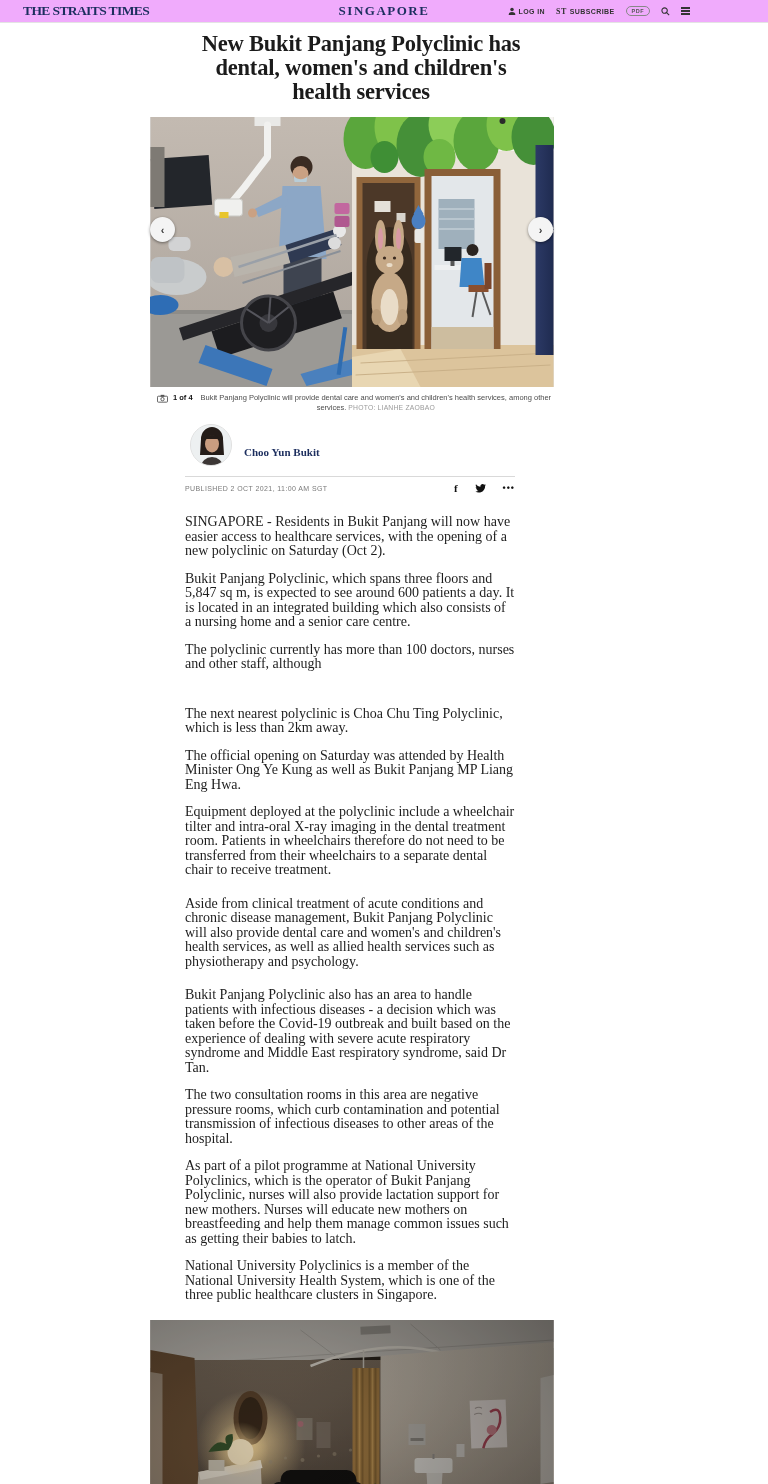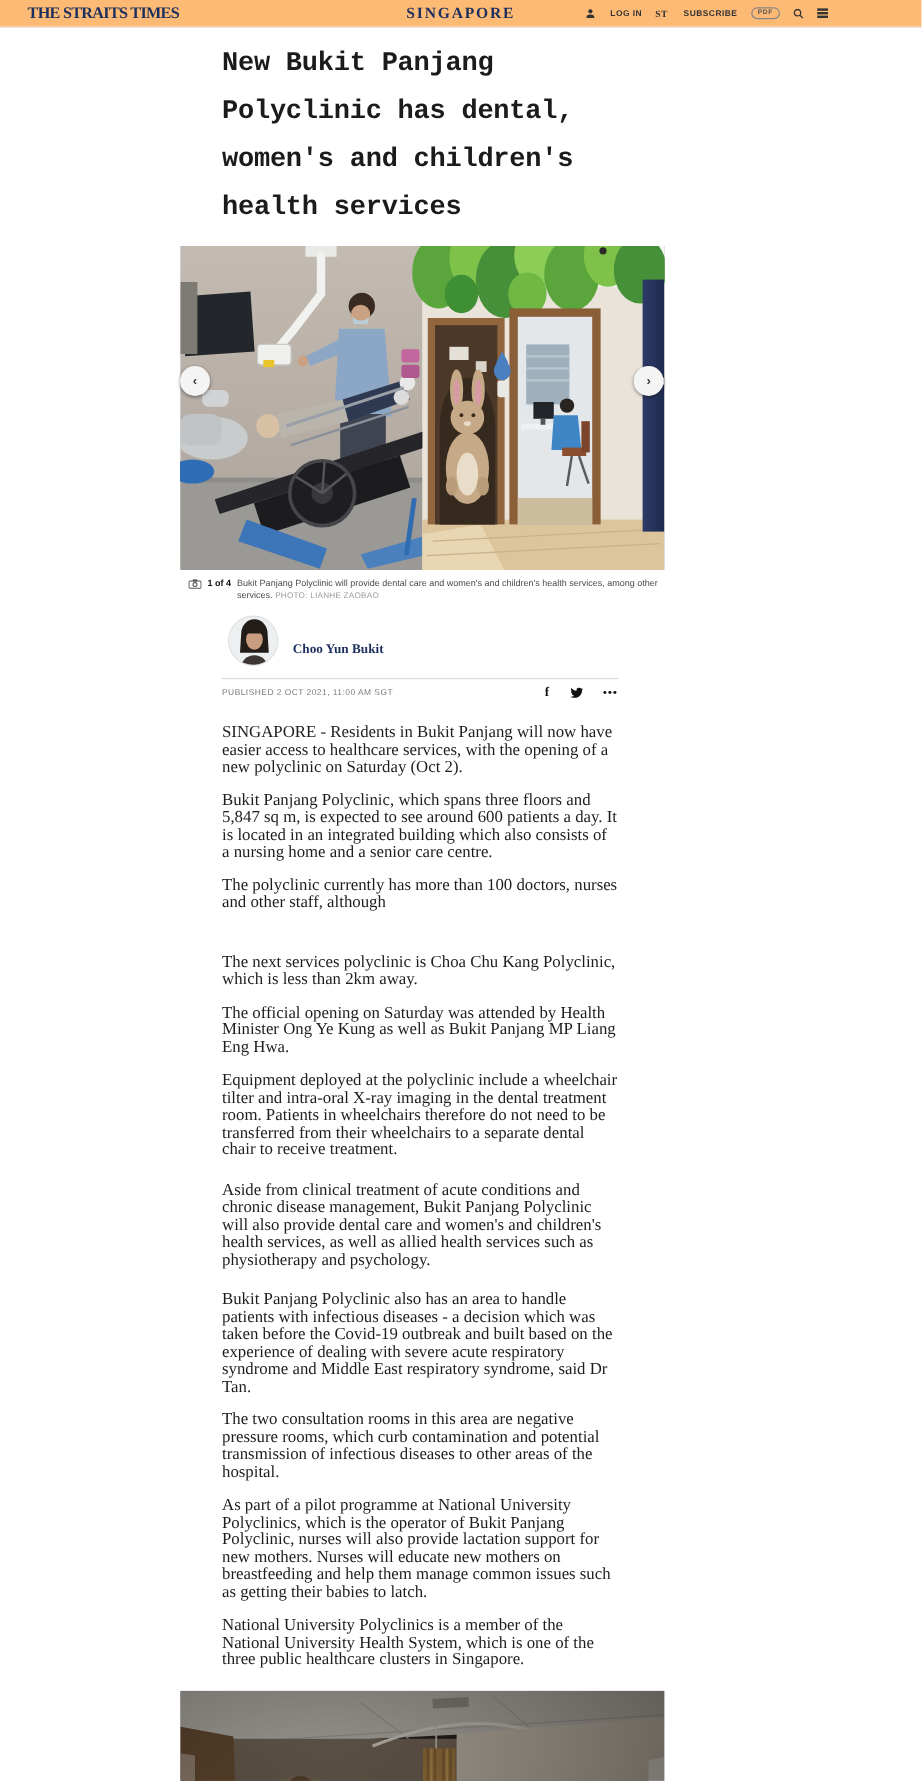--- a/index.html
+++ b/index.html
@@ -3,66 +3,66 @@
 <meta charset="utf-8">
 <style>
   * { margin:0; padding:0; box-sizing:border-box; }
   html,body { background:#fff; }
   body {
     width:768px; height:1484px; overflow:hidden; position:relative;
     font-family:"Liberation Sans", sans-serif; color:#1d1d1d;
   }
   
   .site-header {
-    height:23px; border-bottom:1px solid #e4e4e4; background:#fdba74;
+    height:23px; border-bottom:1px solid #e4e4e4; background:#f0abfc;
     display:flex; align-items:center; position:relative; padding:0 14px;
   }
   .brand {
     font-family:"Liberation Serif", serif; font-weight:bold; font-size:13.5px;
     letter-spacing:-0.6px; color:#1c2e5e; margin-left:9px; white-space:nowrap;
   }
   .section-title {
     position:absolute; left:0; right:0; text-align:center;
     font-family:"Liberation Serif", serif; font-weight:bold; font-size:13px;
     letter-spacing:1.5px; color:#1c2e5e;
   }
   .header-right {
     margin-left:auto; display:flex; align-items:center; gap:11px;
     font-size:7px; font-weight:bold; color:#333; letter-spacing:.4px; z-index:2;
     margin-right:64px;
   }
-  .hdr-item { display:flex; align-items:center; gap:13px; cursor:pointer; }
+  .hdr-item { display:flex; align-items:center; gap:3px; cursor:pointer; }
   .pdf-pill {
     border:1px solid #888; border-radius:6px; padding:1px 5px; font-size:5.5px;
     color:#555; letter-spacing:.5px;
   }
   .hamburger { display:flex; flex-direction:column; gap:1.5px; }
   .hamburger span { width:9px; height:1.5px; background:#333; display:block; }
   .st-mono { font-family:"Liberation Serif", serif; font-size:8px; }
   
   .main-col { margin-left:150px; width:404px; }
   .headline {
     margin:9px 0 0 35px; width:352px;
-    font-family:Liberation Mono, monospace; font-weight:600; font-size:22.5px;
-    line-height:40px; color:#1b1b1b; letter-spacing:-0.2px;
+    font-family:Liberation Serif, serif; font-weight:600; font-size:22.5px;
+    line-height:24px; color:#1b1b1b; letter-spacing:-0.2px;text-align:center;
   }
   
   .hero-fig { margin-top:13px; position:relative; width:404px; }
   .hero-img { width:404px; height:270px; display:block; background:#ddd; }
   .car-btn {
     position:absolute; top:100px; width:25px; height:25px; border-radius:50%;
     background:#f4f4f4; border:none; box-shadow:0 1px 3px rgba(0,0,0,.45);
     display:flex; align-items:center; justify-content:center; cursor:pointer;
     font-size:11px; color:#3a3a3a; font-weight:bold; padding:0;
   }
   .car-prev { left:0px; }
   .car-next { right:1px; }
   .caption-row {
     display:flex; gap:5px; margin-top:6px; width:404px; padding-left:7px;
-    font-size:7.5px; line-height:9.5px; color:#4c4c4c;
+    font-size:7.5px; line-height:9.5px; color:#4c4c4c;text-align:center;
   }
   .cam { flex:0 0 auto; margin-top:1px; }
   .cap-count { font-weight:bold; color:#111; white-space:nowrap; }
   .cap-credit { color:#9a9a9a; font-size:6.8px; text-transform:uppercase; letter-spacing:.2px; }
   
   .byline { margin:12px 0 0 40px; display:flex; align-items:center; gap:12px; }
   .avatar {
     width:42px; height:42px; border-radius:50%; overflow:hidden;
     background:#e9edef; flex:0 0 auto; border:1px solid #e0e0e0;
   }
@@ -293,21 +293,21 @@
           </svg>
       </span>
       <span class="ic dots">•••</span>
     </span>
   </div>
 
   <div class="article-body">
     <p>SINGAPORE - Residents in Bukit Panjang will now have easier access to healthcare services, with the opening of a new polyclinic on Saturday (Oct 2).</p>
     <p>Bukit Panjang Polyclinic, which spans three floors and 5,847 sq m, is expected to see around 600 patients a day. It is located in an integrated building which also consists of a nursing home and a senior care centre.</p>
     <p class="gap-after">The polyclinic currently has more than 100 doctors, nurses and other staff, although</p>
-    <p>The next services polyclinic is Choa Chu Kang Polyclinic, which is less than 2km away.</p>
+    <p>The next nearest polyclinic is Choa Chu Ting Polyclinic, which is less than 2km away.</p>
     <p>The official opening on Saturday was attended by Health Minister Ong Ye Kung as well as Bukit Panjang MP Liang Eng Hwa.</p>
     <p class="more-gap">Equipment deployed at the polyclinic include a wheelchair tilter and intra-oral X-ray imaging in the dental treatment room. Patients in wheelchairs therefore do not need to be transferred from their wheelchairs to a separate dental chair to receive treatment.</p>
     <p class="more-gap">Aside from clinical treatment of acute conditions and chronic disease management, Bukit Panjang Polyclinic will also provide dental care and women's and children's health services, as well as allied health services such as physiotherapy and psychology.</p>
     <p>Bukit Panjang Polyclinic also has an area to handle patients with infectious diseases - a decision which was taken before the Covid-19 outbreak and built based on the experience of dealing with severe acute respiratory syndrome and Middle East respiratory syndrome, said Dr Tan.</p>
     <p>The two consultation rooms in this area are negative pressure rooms, which curb contamination and potential transmission of infectious diseases to other areas of the hospital.</p>
     <p>As part of a pilot programme at National University Polyclinics, which is the operator of Bukit Panjang Polyclinic, nurses will also provide lactation support for new mothers. Nurses will educate new mothers on breastfeeding and help them manage common issues such as getting their babies to latch.</p>
     <p>National University Polyclinics is a member of the National University Health System, which is one of the three public healthcare clusters in Singapore.</p>
   </div>
 
   <figure class="fig2">

